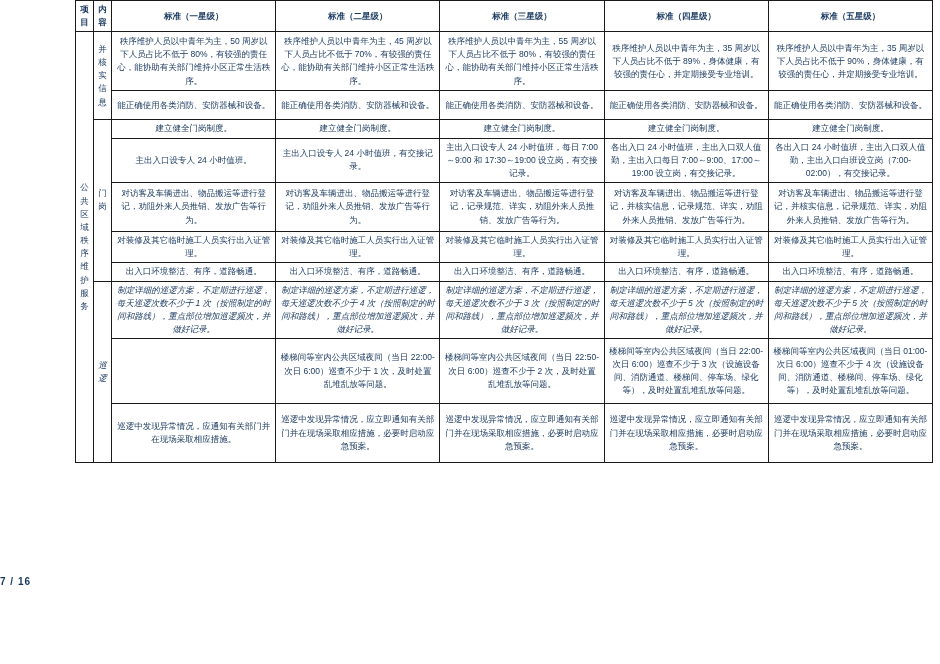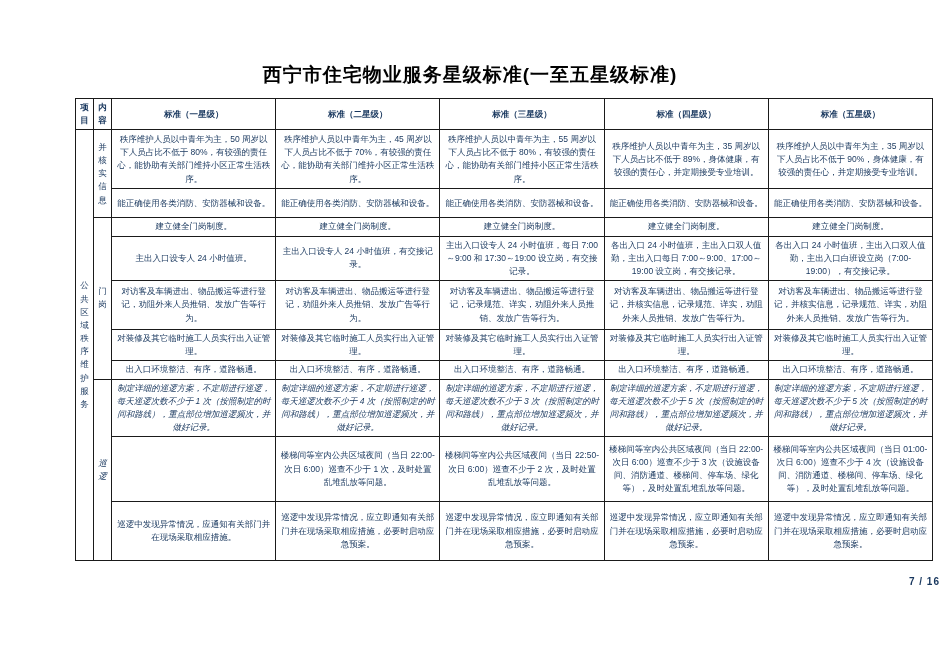--- a/index.html
+++ b/index.html
@@ -52,34 +52,32 @@
   tr.r-line   td { height:13px; }
   tr.r-med1   td { height:38px; }
   tr.r-med2   td { height:44px;margin-top:8px; }
   tr.r-tall2  td { height:50px;font-style:italic; }
   tr.r-tall3  td { height:60px; }
   tr.r-tall4  td { height:54px; }
   .page-footer {
     position:absolute;
     left:0; right:0;
     top:576px;
-    text-align:right;
+    text-align:left;
     font-size:10px;
     font-weight:bold;
     color:#17365d;
     letter-spacing:1px;
-    margin-left:8px;
   }
 </style>
 </head>
 <body>
 
 <div class="sheet">
 
-  <div class="doc-title">西宁市住宅物业服务星级标准(一至五星级标准)</div>
 
   <table class="star-table">
     <colgroup>
       <col style="width:18px">
         <col style="width:18px">
       <col style="width:164px">
         <col style="width:164px">
         <col style="width:164px">
         <col style="width:164px">
         <col style="width:164px">
@@ -118,21 +116,21 @@
         <td>建立健全门岗制度。</td>
         <td>建立健全门岗制度。</td>
         <td>建立健全门岗制度。</td>
         <td>建立健全门岗制度。</td>
       </tr>
       <tr class="r-med1">
         <td>主出入口设专人 24 小时值班。</td>
         <td>主出入口设专人 24 小时值班，有交接记录。</td>
         <td>主出入口设专人 24 小时值班，每日 7:00～9:00 和 17:30～19:00 设立岗，有交接记录。</td>
         <td>各出入口 24 小时值班，主出入口双人值勤，主出入口每日 7:00～9:00、17:00～19:00 设立岗，有交接记录。</td>
-        <td>各出入口 24 小时值班，主出入口双人值勤，主出入口白班设立岗（7:00-19:00），有交接记录。</td>
+        <td>各出入口 24 小时值班，主出入口双人值勤，主出入口白班设立岗（7:00-02:00），有交接记录。</td>
       </tr>
       <tr class="r-med2">
         <td>对访客及车辆进出、物品搬运等进行登记，劝阻外来人员推销、发放广告等行为。</td>
         <td>对访客及车辆进出、物品搬运等进行登记，劝阻外来人员推销、发放广告等行为。</td>
         <td>对访客及车辆进出、物品搬运等进行登记，记录规范、详实，劝阻外来人员推销、发放广告等行为。</td>
         <td>对访客及车辆进出、物品搬运等进行登记，并核实信息，记录规范、详实，劝阻外来人员推销、发放广告等行为。</td>
         <td>对访客及车辆进出、物品搬运等进行登记，并核实信息，记录规范、详实，劝阻外来人员推销、发放广告等行为。</td>
       </tr>
       <tr class="r-short">
         <td>对装修及其它临时施工人员实行出入证管理。</td>

